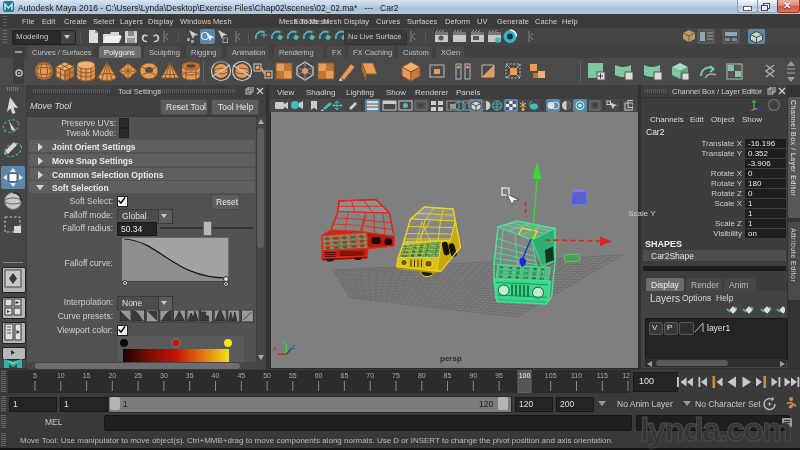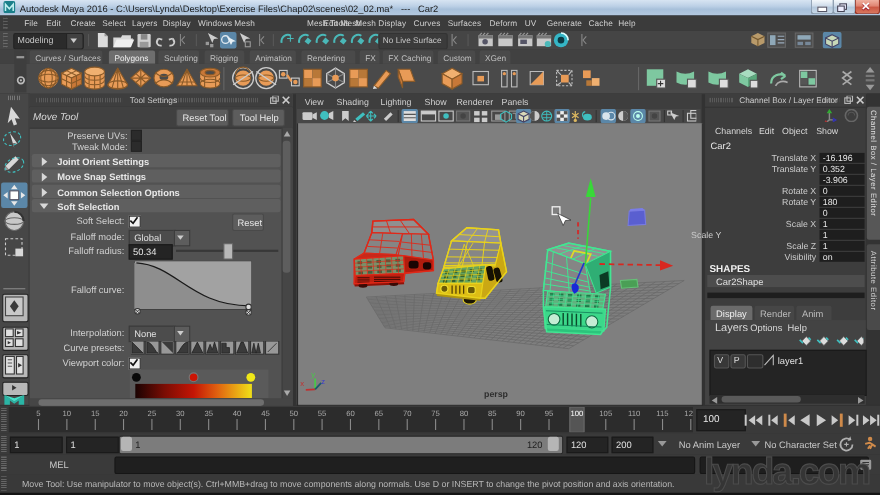--- a/index.html
+++ b/index.html
@@ -817,20 +817,21 @@
 <div class="a" style="left:745px;top:148.5px;width:41px;height:9.5px;background:#1e1e1e;"></div>
 <div class="txt" style="left:748px;top:149px;font-size:8px;color:#e8e8e8;">0.352</div>
 <div class="a" style="left:745px;top:158.5px;width:41px;height:9.5px;background:#1e1e1e;"></div>
 <div class="txt" style="left:748px;top:159px;font-size:8px;color:#e8e8e8;">-3.906</div>
 <div class="txt" style="left:542px;top:169px;width:200px;text-align:right;font-size:8px;color:#cccccc;">Rotate X</div>
 <div class="a" style="left:745px;top:168.5px;width:41px;height:9.5px;background:#1e1e1e;"></div>
 <div class="txt" style="left:748px;top:169px;font-size:8px;color:#e8e8e8;">0</div>
 <div class="txt" style="left:542px;top:179px;width:200px;text-align:right;font-size:8px;color:#cccccc;">Rotate Y</div>
 <div class="a" style="left:745px;top:178.5px;width:41px;height:9.5px;background:#1e1e1e;"></div>
 <div class="txt" style="left:748px;top:179px;font-size:8px;color:#e8e8e8;">180</div>
+<div class="txt" style="left:542px;top:189px;width:200px;text-align:right;font-size:8px;color:#cccccc;">Rotate Z</div>
 <div class="a" style="left:745px;top:188.5px;width:41px;height:9.5px;background:#1e1e1e;"></div>
 <div class="txt" style="left:748px;top:189px;font-size:8px;color:#e8e8e8;">0</div>
 <div class="txt" style="left:542px;top:199px;width:200px;text-align:right;font-size:8px;color:#cccccc;">Scale X</div>
 <div class="a" style="left:745px;top:198.5px;width:41px;height:9.5px;background:#1e1e1e;"></div>
 <div class="txt" style="left:748px;top:199px;font-size:8px;color:#e8e8e8;">1</div>
 <div class="txt" style="left:542px;top:209px;width:200px;text-align:center;font-size:8px;color:#cccccc;">Scale Y</div>
 <div class="a" style="left:745px;top:208.5px;width:41px;height:9.5px;background:#1e1e1e;"></div>
 <div class="txt" style="left:748px;top:209px;font-size:8px;color:#e8e8e8;">1</div>
 <div class="txt" style="left:542px;top:219px;width:200px;text-align:right;font-size:8px;color:#cccccc;">Scale Z</div>
 <div class="a" style="left:745px;top:218.5px;width:41px;height:9.5px;background:#1e1e1e;"></div>

